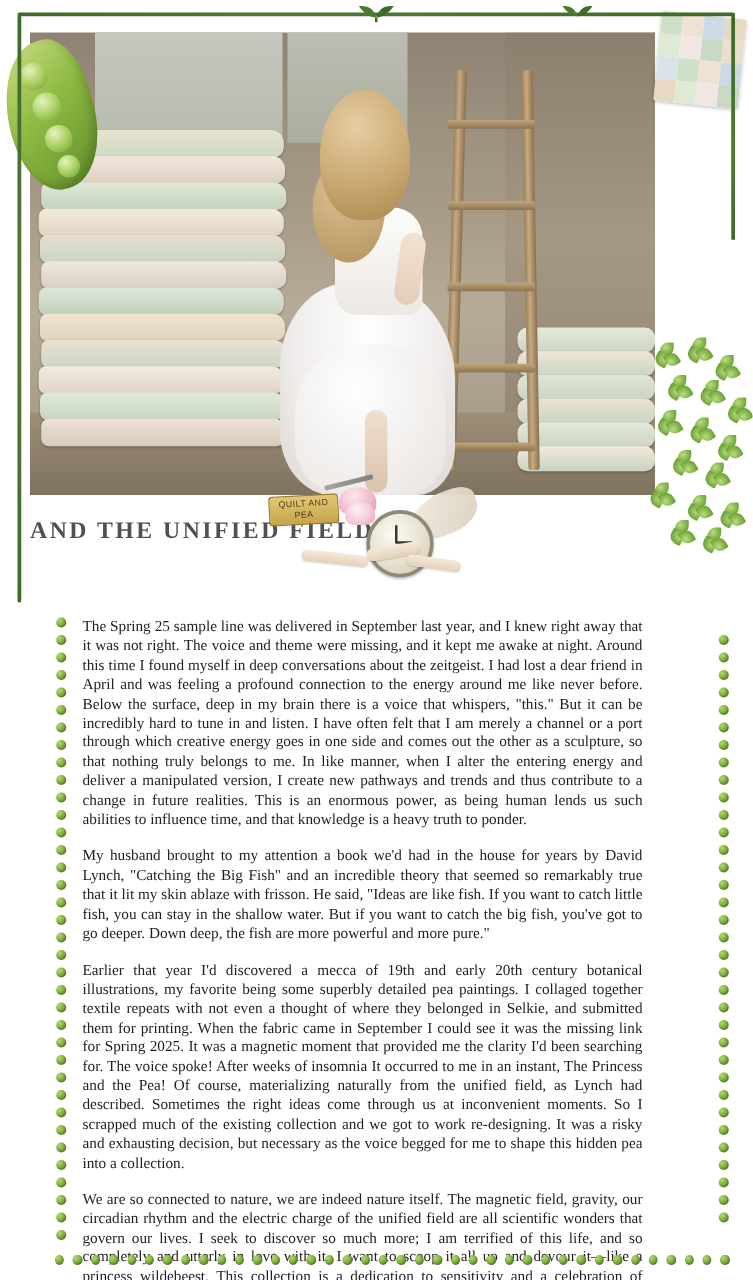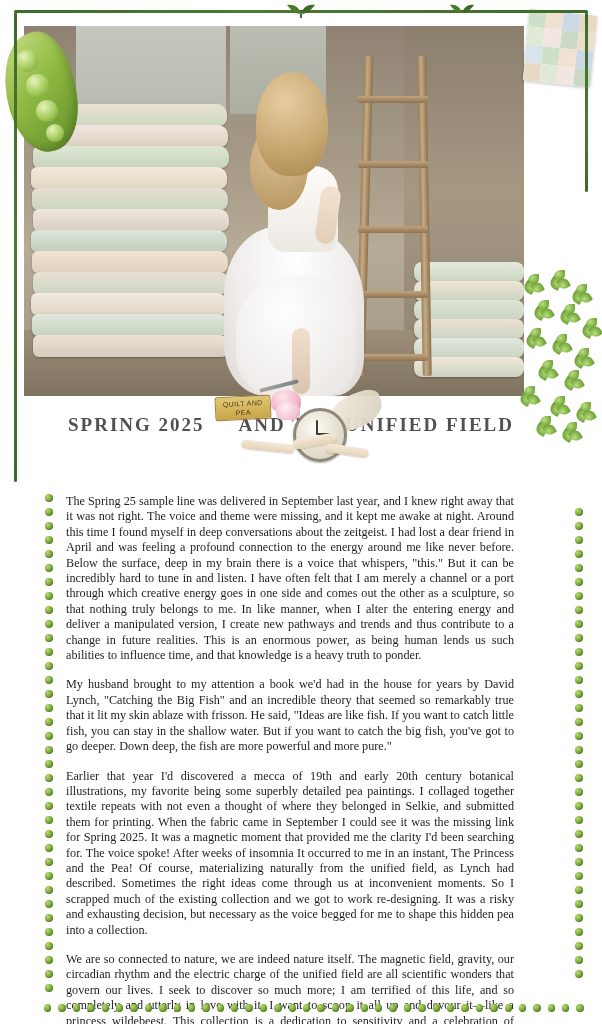--- a/index.html
+++ b/index.html
@@ -686,21 +686,20 @@
         <span style="transform: rotate(240deg); left: 8px; top: 8px;"></span>
       </div>
       <div class="leaf3" style="left: 46px; top: 152px;">
         <span style="transform: rotate(0deg); left: 4px; top: 0px;"></span>
         <span style="transform: rotate(120deg); left: 0px; top: 8px;"></span>
         <span style="transform: rotate(240deg); left: 8px; top: 8px;"></span>
       </div>
     </div>
 
   <div class="title-row">
-    <div class="title-left">SPRING 2025</div>
     <div class="title-right">AND THE UNIFIED FIELD</div>
   </div>
 
   <div class="ornament">
     <div class="keyshaft"></div>
     <div class="keytag">
       <div>QUILT AND</div>
       <div>PEA</div>
     </div>
     <div class="flower">

